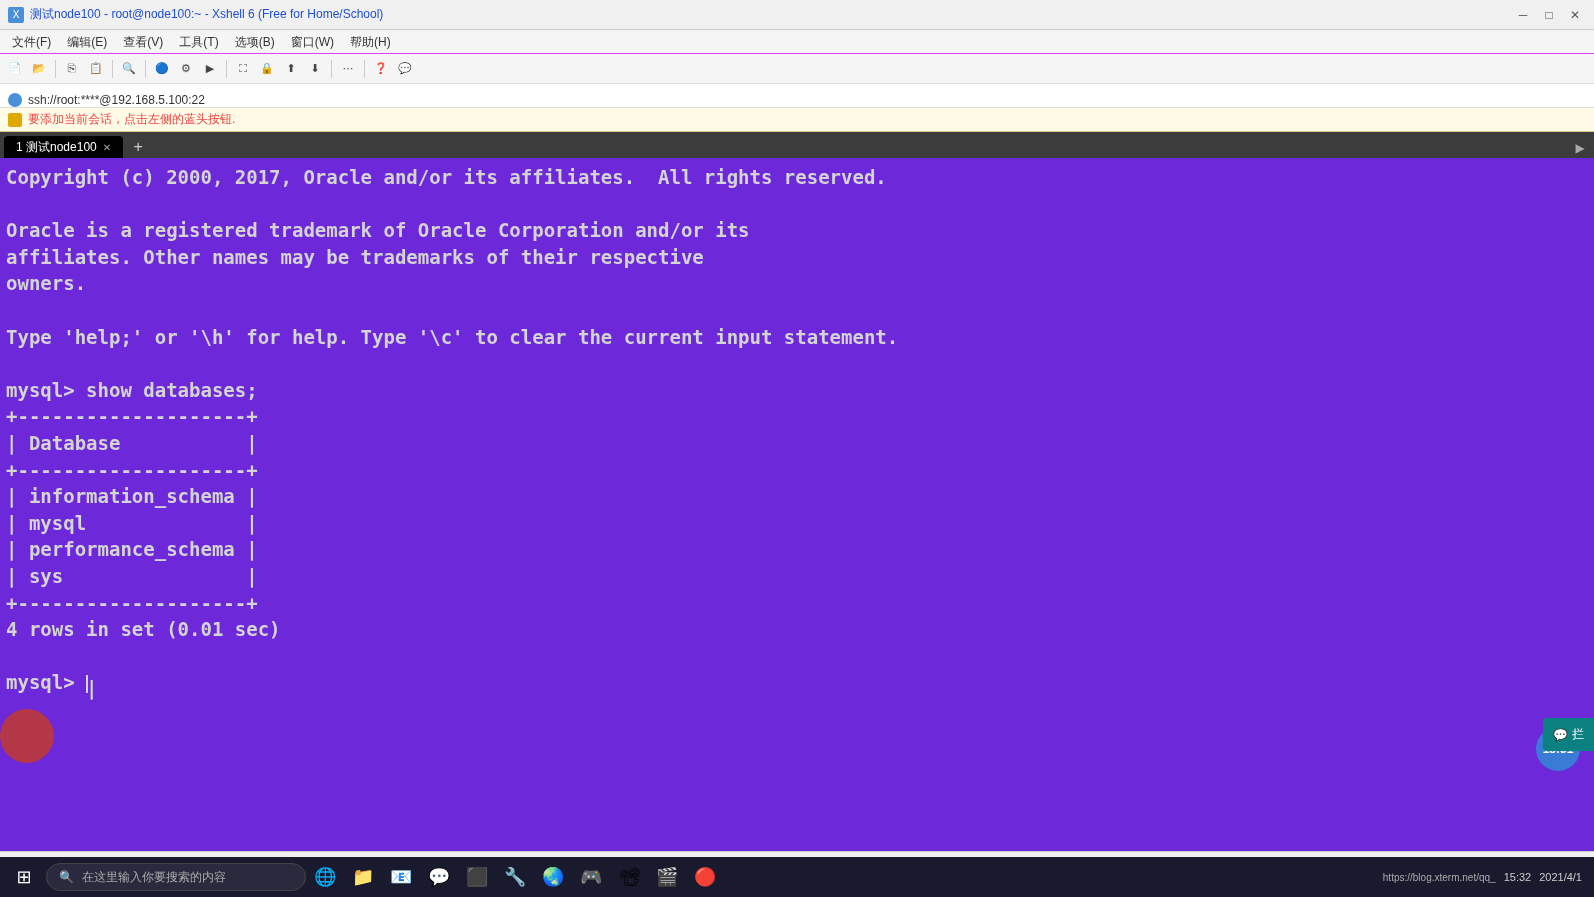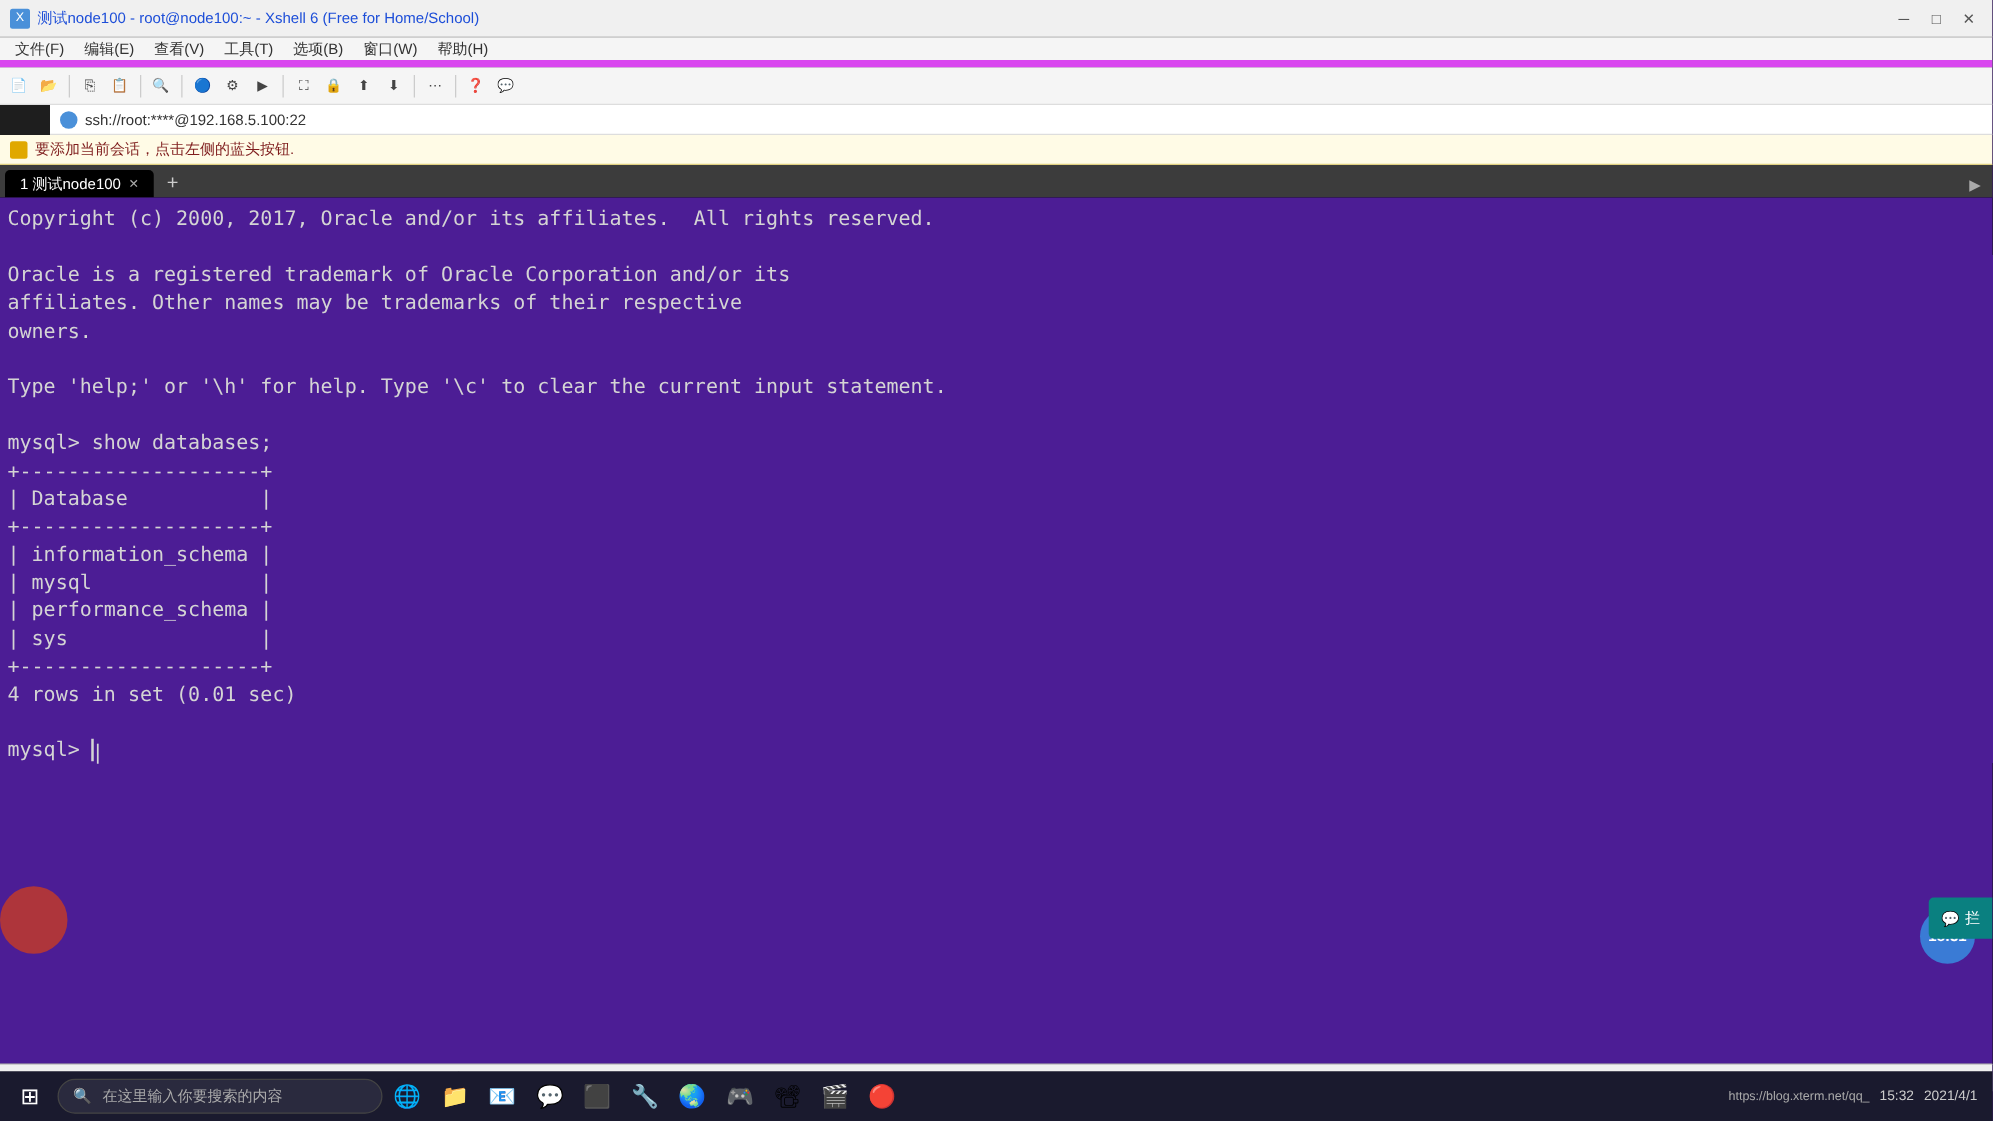--- a/index.html
+++ b/index.html
@@ -42,23 +42,23 @@
       font-size: 12px;
       display: flex; align-items: center; justify-content: center;
       color: #555;
     }
 
     
     .menu-bar {
       background: #f5f5f5;
       height: 24px;
       display: flex;
-      align-items: center;
+      align-items: flex-end;
       padding: 0 4px;
-      border-bottom: 6px solid #d946ef;
+      border-bottom: 1px solid #d946ef;
     }
     .menu-item {
       font-size: 12px;
       color: #333;
       padding: 2px 8px;
       cursor: pointer;
       white-space: nowrap;
     }
 
     
@@ -80,45 +80,44 @@
       display: flex; align-items: center; justify-content: center;
       color: #444;
     }
     .tb-sep { width: 1px; height: 18px; background: #ccc; margin: 0 3px; }
 
     
     .addr-bar {
       background: #fff;
       height: 24px;
       display: flex;
-      align-items: center;
+      align-items: flex-end;
       padding: 0 8px;
       border-bottom: 1px solid #ddd;
       font-size: 12px;
       color: #333;
-      margin-left: 40px;
     }
     .addr-icon {
       width: 14px; height: 14px;
       background: #4a90d9;
       border-radius: 50%;
       margin-right: 6px;
       flex-shrink: 0;
     }
 
     
     .notif-bar {
       background: #fffbe6;
       height: 24px;
       display: flex;
       align-items: center;
       padding: 0 8px;
       border-bottom: 1px solid #e0d080;
       font-size: 12px;
-      color: #7f1d1d;
+      color: #ef4444;
     }
     .notif-icon {
       width: 14px; height: 14px;
       background: #e0a800;
       border-radius: 2px;
       margin-right: 6px;
       flex-shrink: 0;
     }
 
     
@@ -159,30 +158,31 @@
     .tab-scroll-right {
       margin-left: auto;
       width: 20px; height: 20px;
       display: flex; align-items: center; justify-content: center;
       color: #aaa;
       font-size: 12px;
     }
 
     
     .terminal {
-      background: #4c1d95;
+      background: #6d28d9;
       color: #d4d4d4;
       font-family: 'Courier New', Courier, monospace;
-      font-size: 16px;
+      font-size: 19px;
       line-height: 1.4;
       padding: 6px 6px 6px 6px;
       flex: 1;
       overflow: hidden;
       position: relative;
       height: calc(897px - 30px - 24px - 30px - 24px - 24px - 26px - 24px - 22px);
+      font-weight: bold;
     }
     .terminal pre {
       white-space: pre;
       color: #d4d4d4;
     }
 
     
     .status-bar {
       background: #f0f0f0;
       height: 22px;

